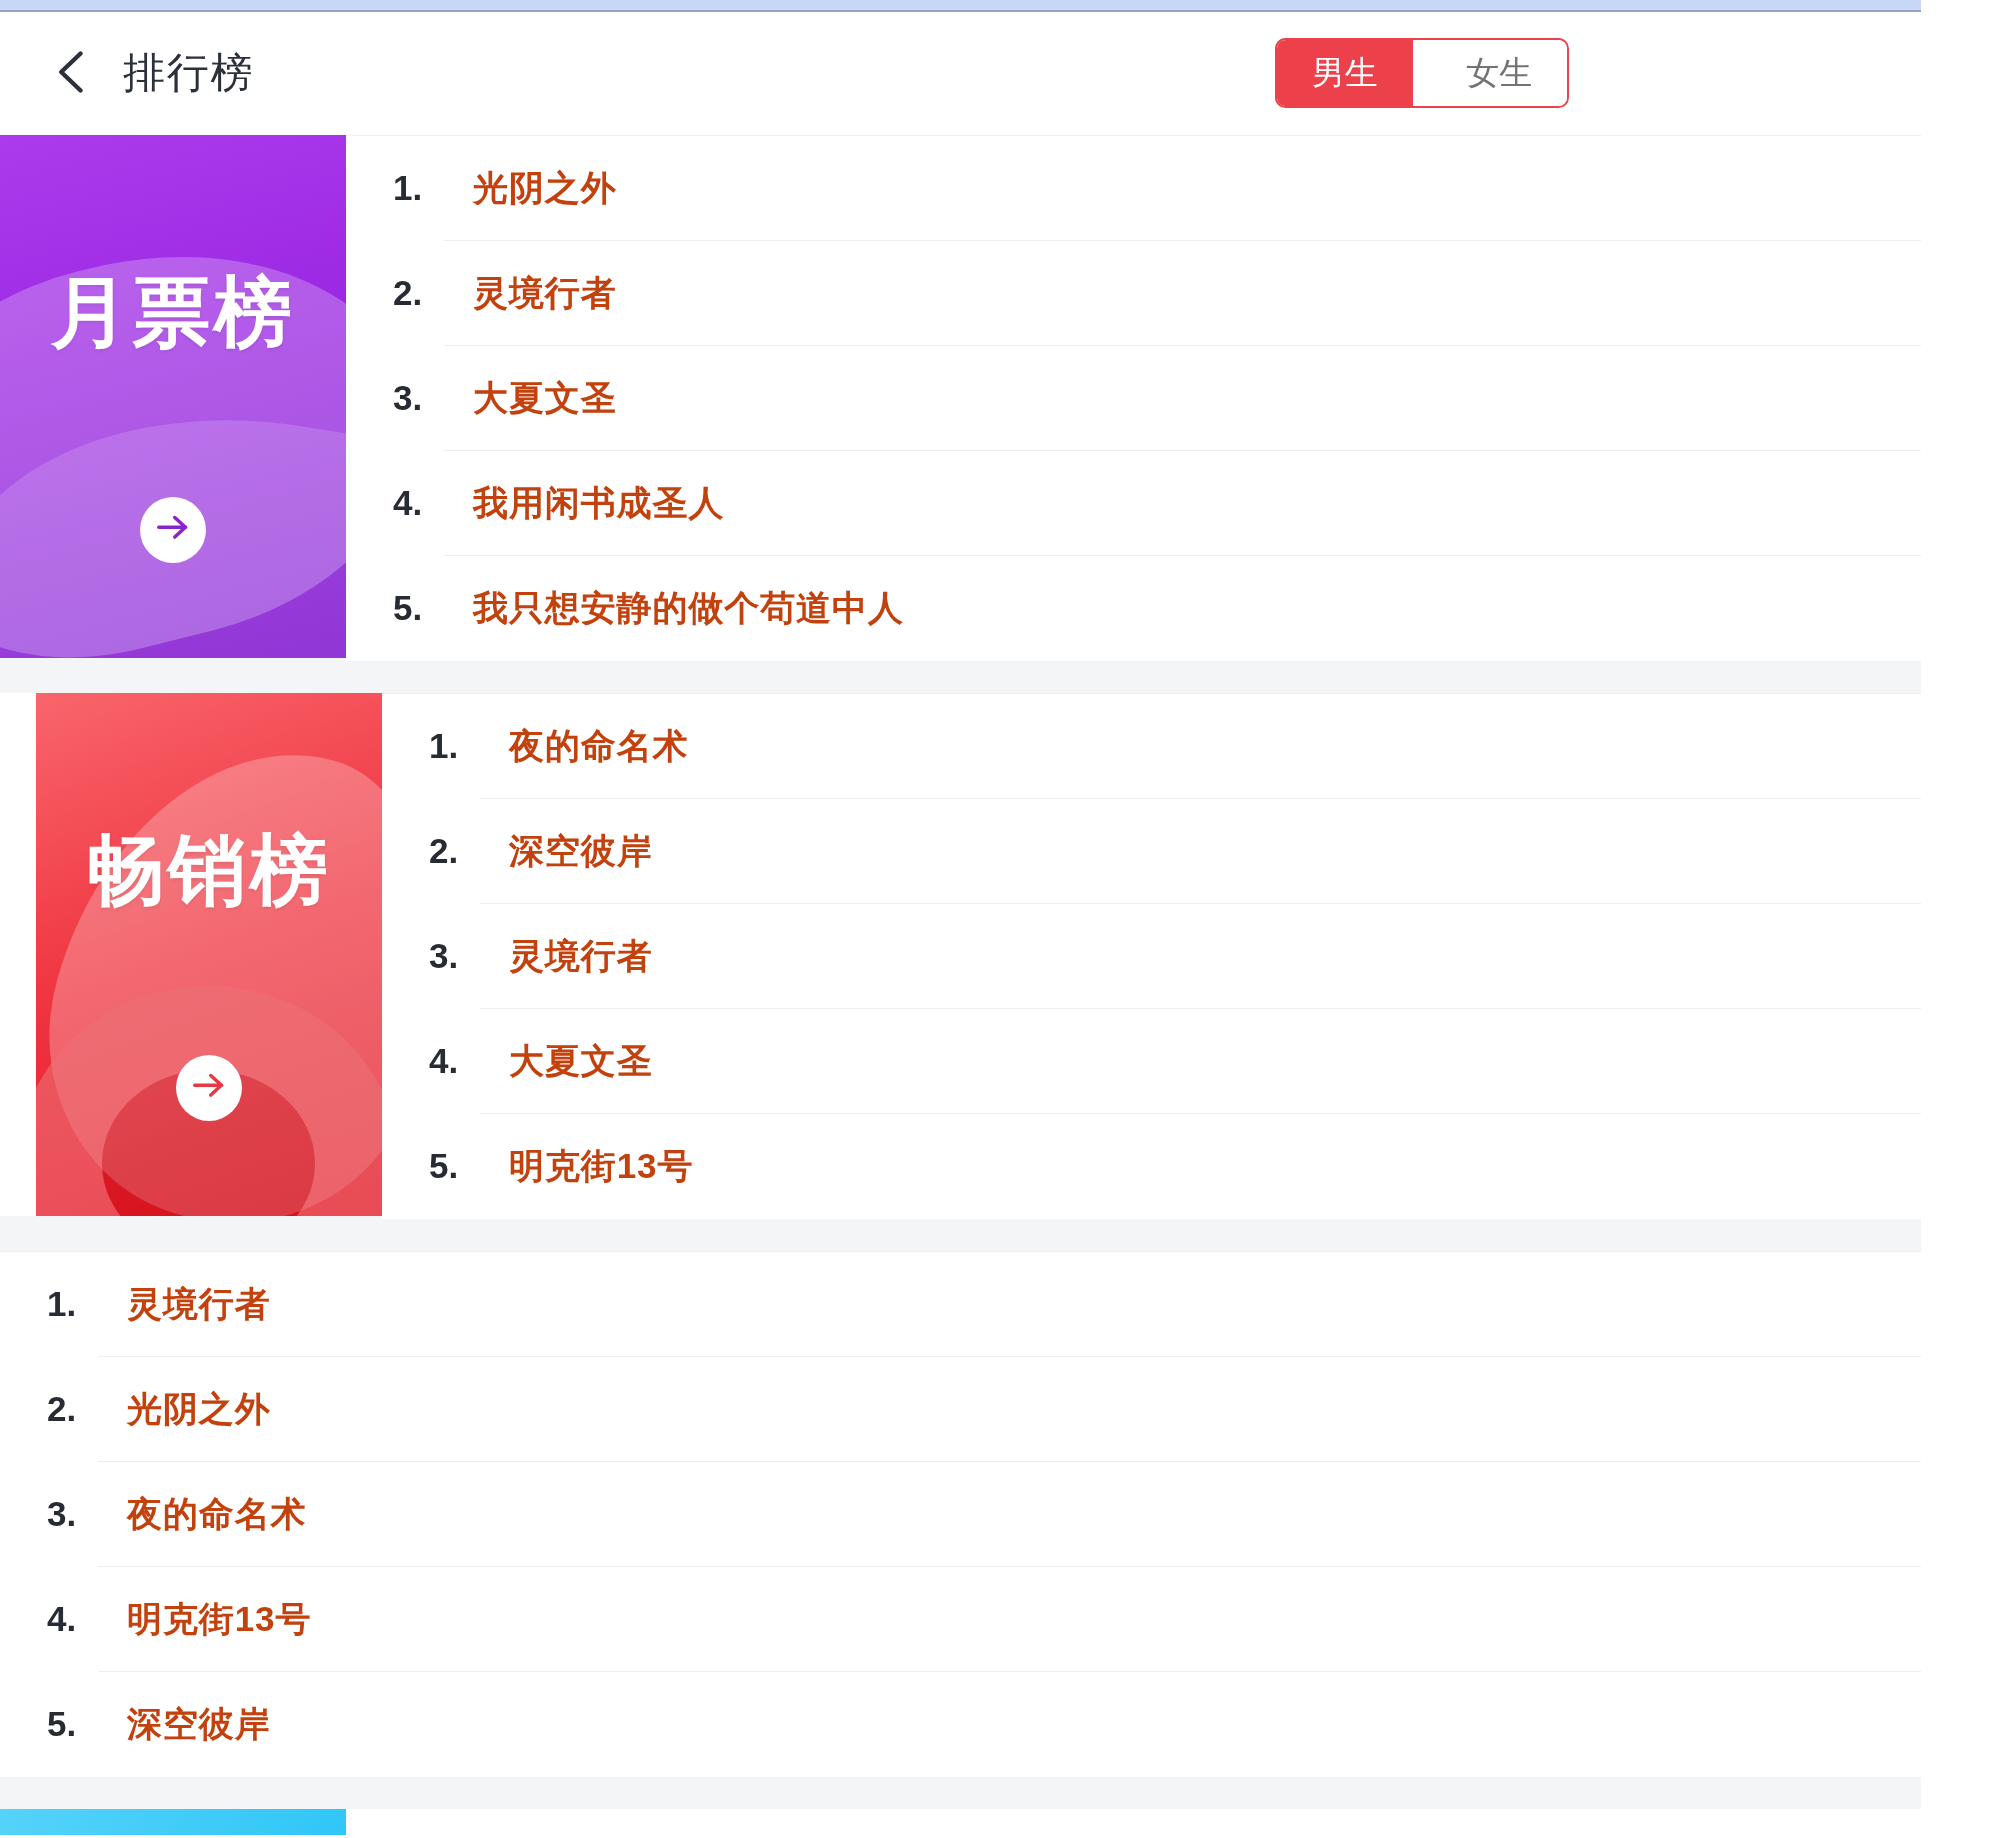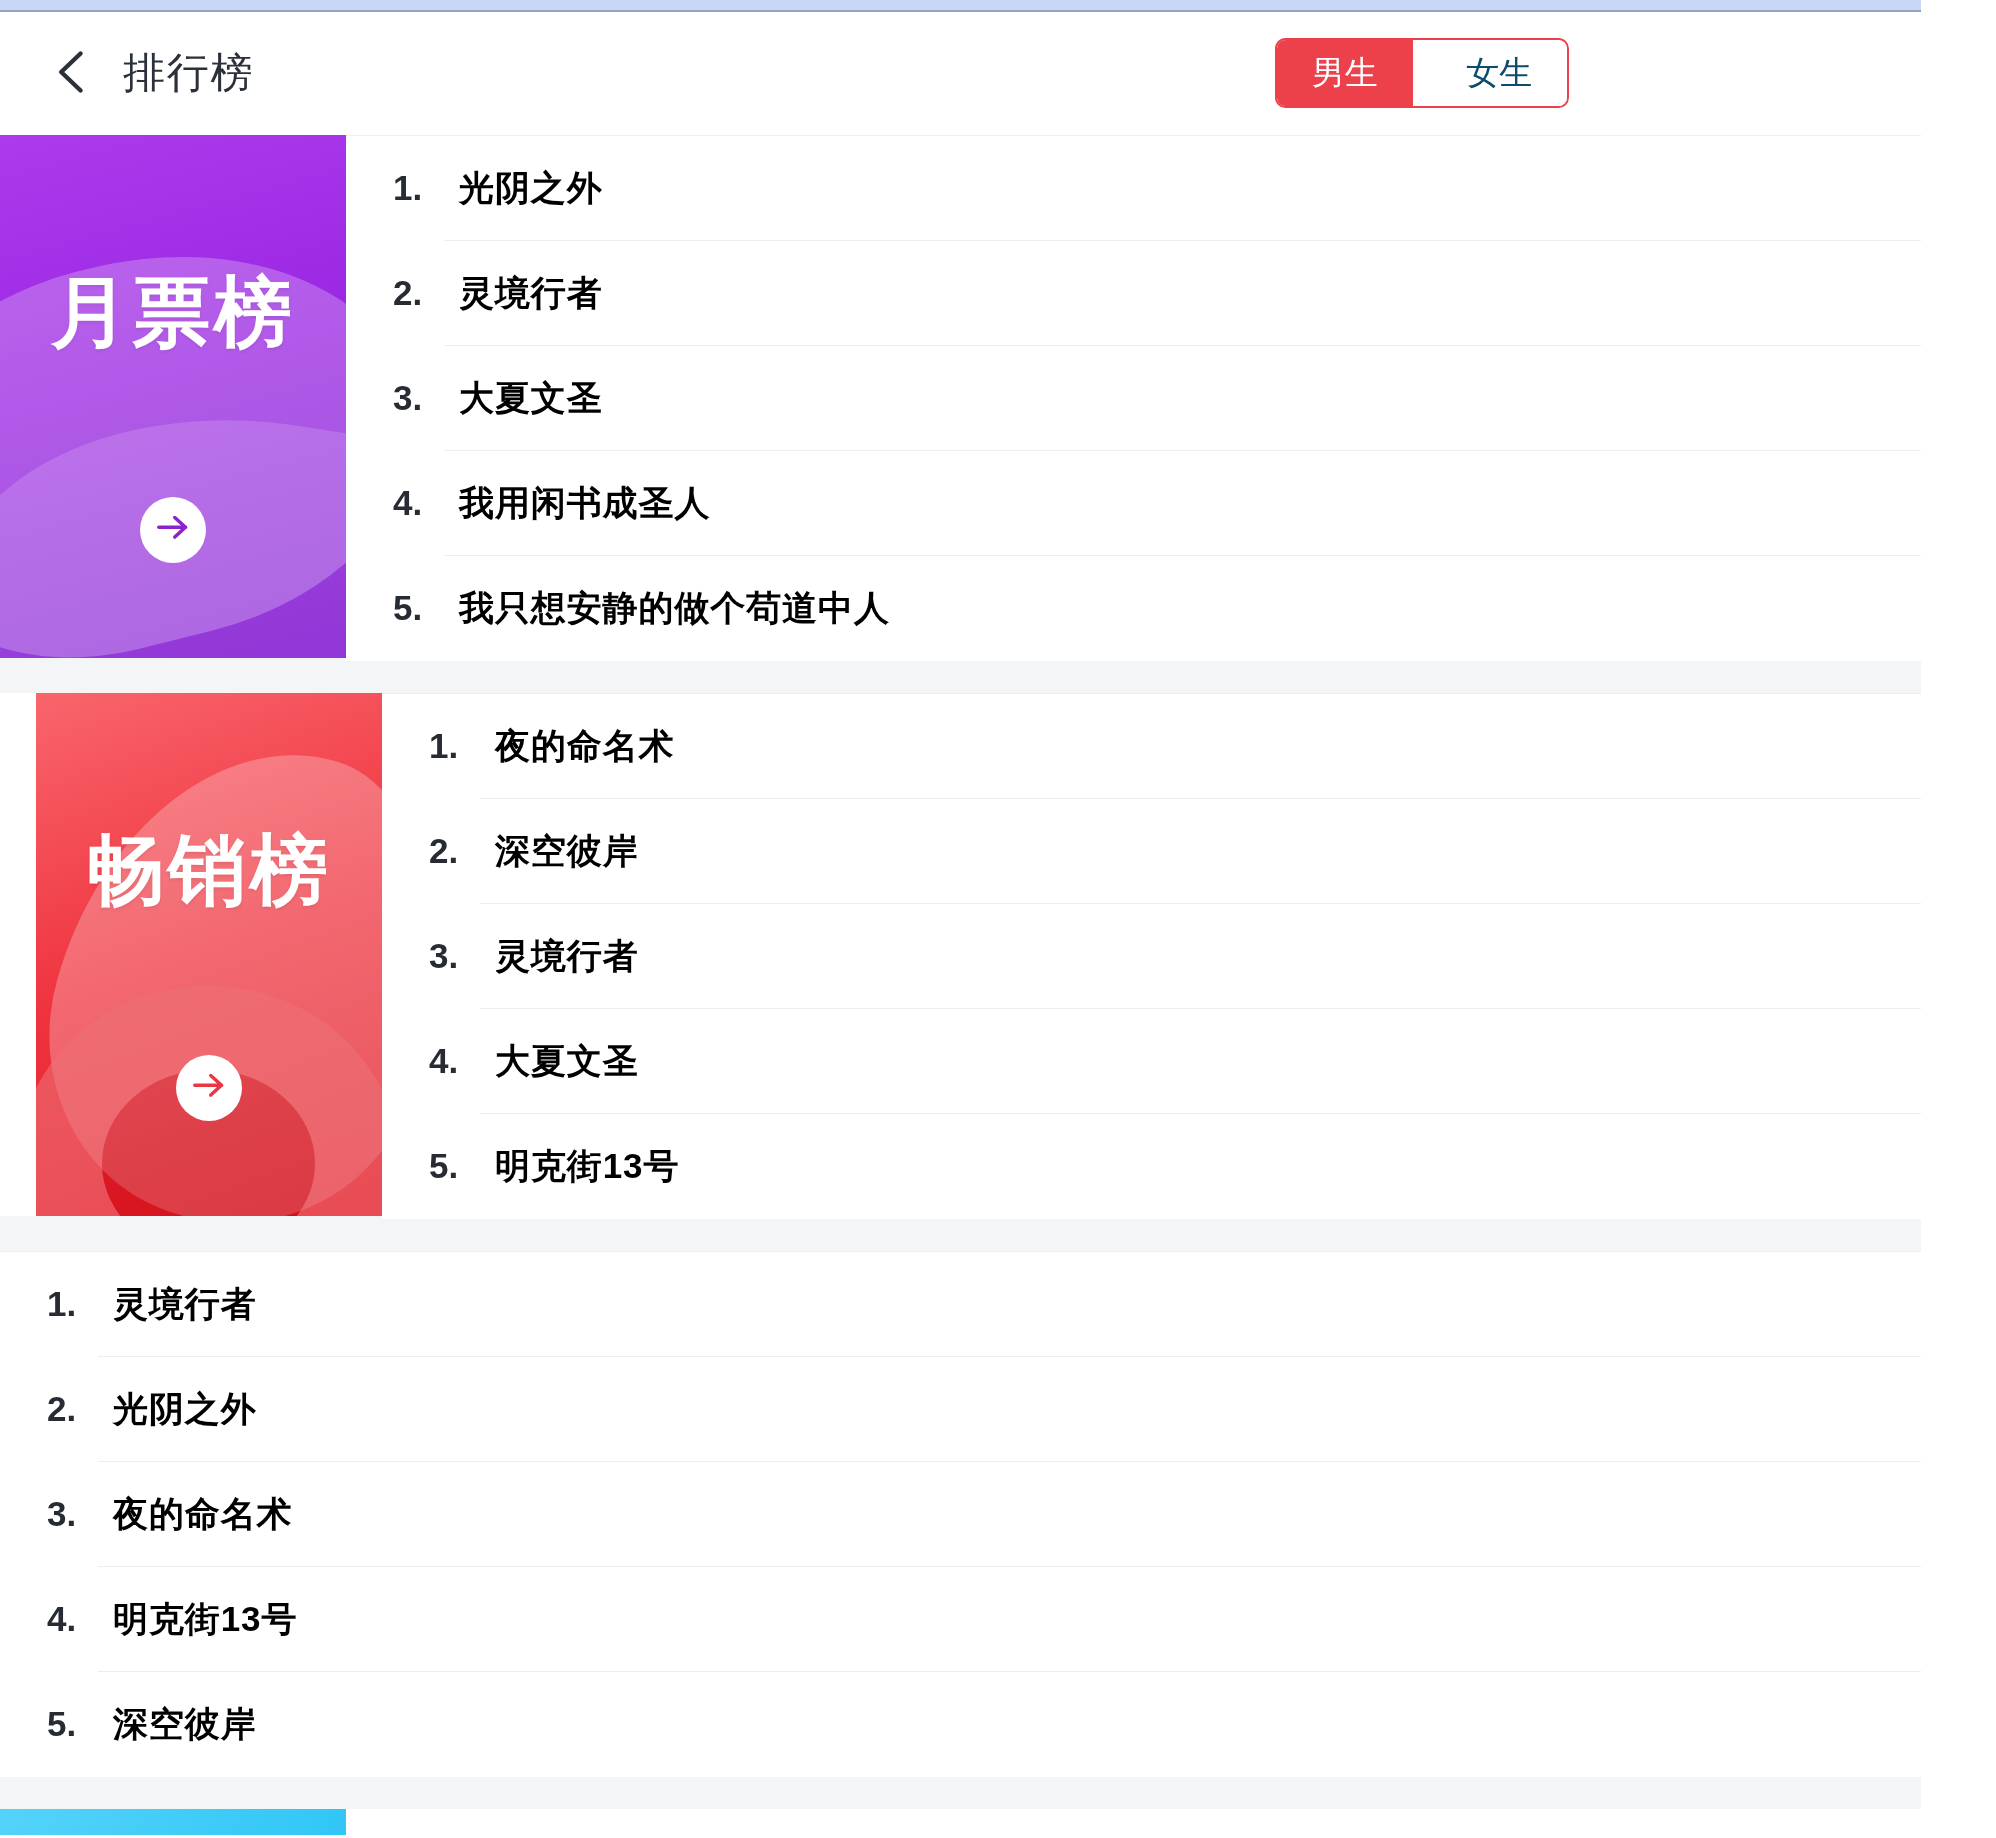--- a/index.html
+++ b/index.html
@@ -13,21 +13,21 @@
   
   .app-header { height:123px; display:flex; align-items:center; background:#fff; position:relative; }
   .back-btn { margin-left:50px; width:39px; height:46px; display:flex; align-items:center; justify-content:center; cursor:pointer; }
   .page-title { margin-left:34px; font-size:42px; font-weight:500; color:#2B303B; letter-spacing:1.8px; }
   .gender-toggle { position:absolute; right:352px; top:50%; transform:translateY(-50%);
       width:294px; height:70px; border:2.7px solid #EC414B; border-radius:10.6px;
       display:flex; overflow:hidden; background:#fff;gap:19px; }
   .seg { flex:1; display:flex; align-items:center; justify-content:center;
       font-size:33px; font-weight:500; cursor:pointer; }
   .seg.selected { background:#EC414B; color:#fff; }
-  .seg.unselected { background:#fff; color:#0c4a6e; }
+  .seg.unselected { background:#fff; color:#737373; }
 
   
   .section { display:flex; height:523px; background:#fff; }
   .separator { height:35px; background:#F4F5F7; }
 
   .rank-card { position:relative; width:346px; height:523px; flex:0 0 346px; overflow:hidden; cursor:pointer;font-family:Liberation Mono, monospace; }
   .rank-card .blob { position:absolute; }
   .card-label { position:absolute; top:126px; left:0; width:100%; text-align:center;
       font-size:78px; font-weight:800; color:#fff; letter-spacing:3.5px; z-index:3;
       text-shadow:0 1.8px 3.5px rgba(0,0,0,0.08); }
@@ -57,21 +57,21 @@
       border-radius:23px; transform:rotate(-10deg); }
   .card-reading .blob3 { left:364px; top:248px; width:84px; height:301px; background:rgba(255,255,255,0.11);
       border-radius:21px; transform:rotate(-14deg); }
   .card-reading .arrow-btn { color:#21C878; }
 
   
   .rows { flex:1; border-top:1.8px solid #EFEFF1; }
   .row { position:relative; height:105px; display:flex; align-items:center; padding-left:47px; cursor:pointer; background:#fff; }
   .row + .row::before { content:""; position:absolute; left:98px; right:0; top:-0.9px; height:1.8px; background:#EEEEF1; }
   .rank-num { width:57px; font-size:35px; font-weight:700; color:#262B34; }
-  .book-title { margin-left:9px; font-size:35px; font-weight:700; color:#000000; letter-spacing:0.9px; }
+  .book-title { margin-left:23px; font-size:35px; font-weight:700; color:#c2410c; letter-spacing:0.9px; }
 
   
   .peek-card { width:346px; height:26px; background:linear-gradient(120deg,#55D3FA 0%,#30C6F7 100%); }
 </style>
 </head>
 <body>
 
 <div class="page">
 
   <div class="status-strip"></div>

